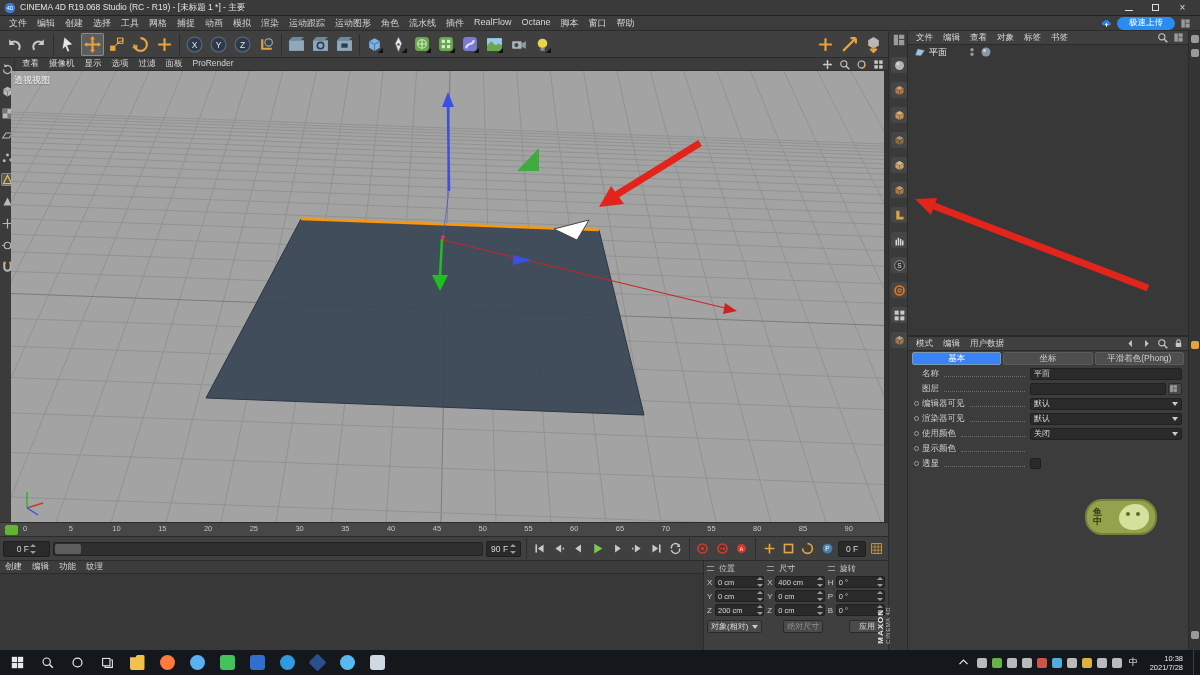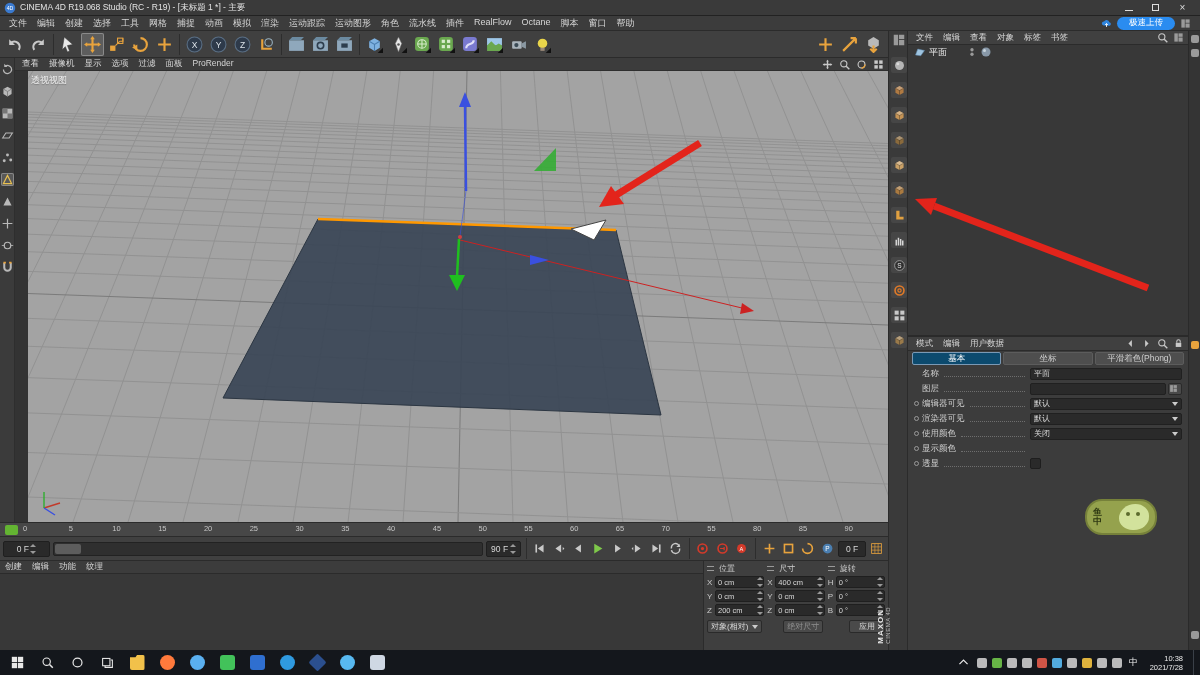--- a/index.html
+++ b/index.html
@@ -40,21 +40,21 @@
 .ms svg{width:13px;height:13px}
 .msa{background:#585858;box-shadow:inset 0 0 0 1px #888;border-radius:2px}
 
 
 .vp-menubar{position:absolute;left:15px;top:58px;width:873px;height:13px;background:#3c3c3c;border-bottom:1px solid #2e2e2e;display:flex;align-items:center;padding:0 2px;font-size:8.5px}
 .vp-nav{margin-left:auto;display:flex;gap:2px}
 .vpn{width:15px;height:12px}
 .vpn svg{width:11px;height:11px}
 
 
-.viewport{position:absolute;left:28px;top:71px;width:873px;height:557px;background:#a3a3a3;overflow:hidden}
+.viewport{position:absolute;left:11px;top:71px;width:873px;height:557px;background:#a3a3a3;overflow:hidden}
 .vp-label{position:absolute;left:3px;top:3px;font-size:9px;color:#f2f2f2;text-shadow:0 1px 1px #777}
 .grid-label{position:absolute;right:6px;bottom:3px;font-size:8px;color:#3f3f3f}
 
 
 .ruler{position:absolute;left:0;top:522px;width:888px;height:15px;background:#474747;border-top:1px solid #2b2b2b;border-bottom:1px solid #2b2b2b}
 .ruler-ticks{position:absolute;left:18px;right:32px;top:1px;display:flex;justify-content:space-between}
 .tick{font-size:7.5px;color:#c6c6c6;width:14px;text-align:center}
 .cur-marker{position:absolute;left:5px;top:2px;width:13px;height:10px;background:#63b432;border-radius:2px}
 .transport{position:absolute;left:0;top:537px;width:888px;height:24px;background:#404040;border-bottom:1px solid #2b2b2b;display:flex;align-items:center;gap:3px;padding:0 3px}
 .tfield{height:16px;background:#2a2a2a;border:1px solid #1f1f1f;border-radius:2px;color:#d8d8d8;font-size:8.5px;display:flex;align-items:center;justify-content:center;padding:0 3px;gap:2px}
@@ -104,21 +104,21 @@
 .pmi svg{width:11px;height:11px}
 .om-tree{position:absolute;left:0;top:14px;width:280px;height:290px;background:#383838}
 .obj-row{display:flex;align-items:center;height:14px;padding-left:6px;gap:3px;font-size:9px;color:#e2e2e2}
 .obj-row i svg{width:12px;height:12px}
 .obj-tags{display:flex;margin-left:16px;gap:2px}
 .am{position:absolute;left:0;top:304px;width:280px;height:358px;background:#3c3c3c;border-top:2px solid #2a2a2a}
 .am-title{display:flex;height:14px;align-items:center;padding:0 5px;gap:4px;font-size:9px;color:#e4e4e4}
 .am-title i svg{width:11px;height:11px}
 .am-tabs{display:flex;gap:2px;padding:1px 4px}
 .am-tab{flex:1;height:13px;background:#4e4e4e;border:1px solid #5c5c5c;border-radius:2px;display:flex;align-items:center;justify-content:center;font-size:8.5px;color:#cfcfcf}
-.am-tab.active{background:#0c4a6e;border-color:#7a99b5;color:#fff}
+.am-tab.active{background:#3b82f6;border-color:#7a99b5;color:#fff}
 .am-section{height:13px;display:flex;align-items:center;padding:0 5px;font-size:8.5px;color:#dedede;background:#454545;border-top:1px solid #333;border-bottom:1px solid #333;margin-top:2px}
 .arow{display:flex;align-items:center;height:15px;padding:0 6px;gap:3px;font-size:8.5px}
 .adot{width:5px;height:5px;border:1px solid #9a9a9a;border-radius:50%;flex:0 0 auto}
 .adot.hide{border-color:transparent}
 .albl{color:#cfcfcf;white-space:nowrap}
 .aldr{flex:1;border-bottom:1px dotted #6e6e6e;height:1px;margin:5px 2px 0 2px}
 .azone{width:152px;display:flex;align-items:center;gap:2px}
 .afield{flex:1;height:12px;background:#2a2a2a;border:1px solid #202020;border-radius:2px;font-size:8px;display:flex;align-items:center;padding:0 3px;color:#d8d8d8;justify-content:space-between}
 .layer-btn{width:14px;height:12px;background:#4a4a4a;border:1px solid #2a2a2a;border-radius:2px}
 .layer-btn svg{width:9px;height:9px}

